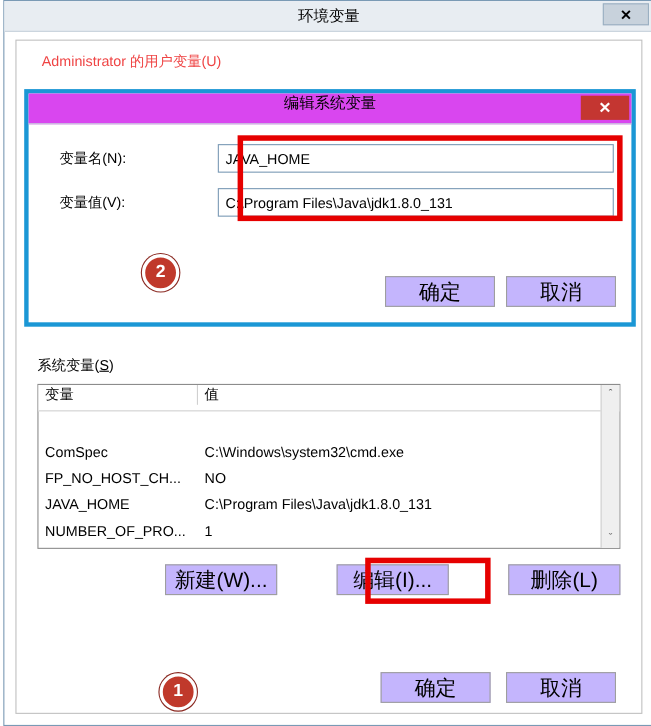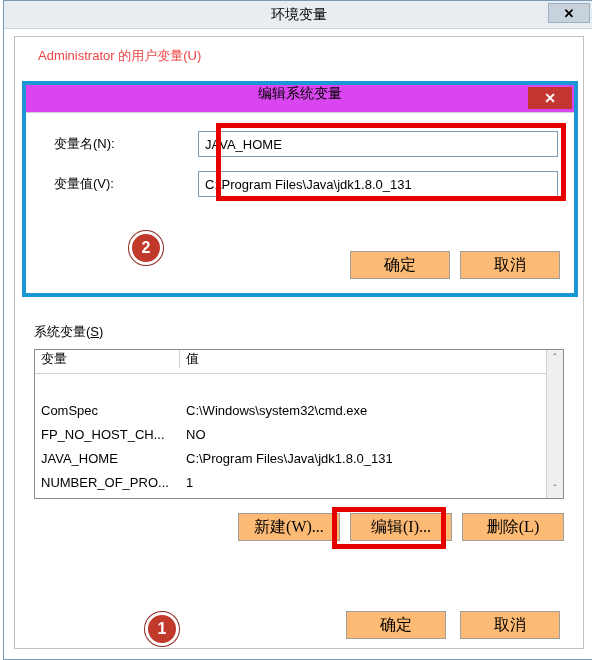--- a/index.html
+++ b/index.html
@@ -139,26 +139,26 @@
     position: absolute;
     bottom: 14px;
     right: 14px;
     display: flex;
     gap: 10px;
   }
   .btn {
     width: 100px;
     height: 28px;
     border: 1px solid #9e9e9e;
-    background: #fdba74;
-    font-family: Liberation Serif, serif;
-    font-size: 16px;
+    background: #c4b5fd;
+    font-family: Liberation Sans, sans-serif;
+    font-size: 19px;
     cursor: pointer;
   }
-  .btn.small { width: 102px; }
+  .btn.small { width: 102px; margin-left: 44px; }
 
   .callout {
     position: absolute;
     width: 34px;
     height: 34px;
     border-radius: 50%;
     background: #c0392b;
     border: 3px solid #fff;
     box-shadow: 0 0 0 1px #8a2820;
     color: #fff;

